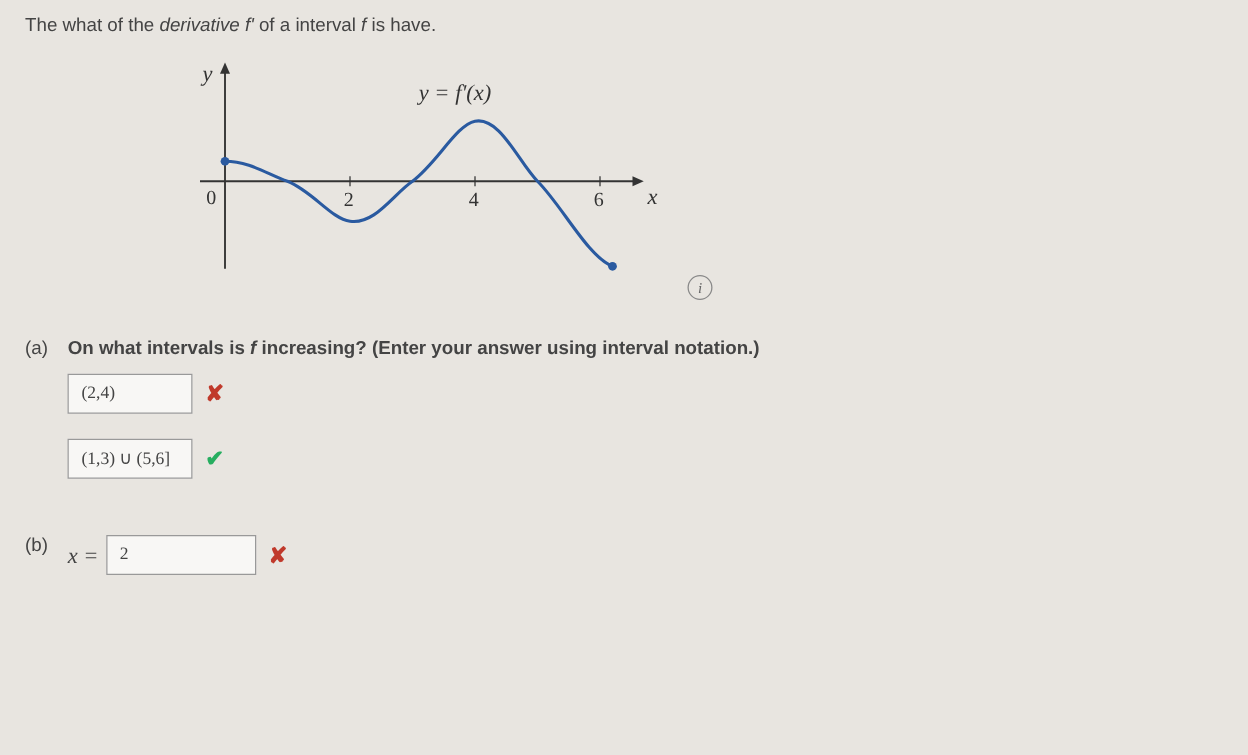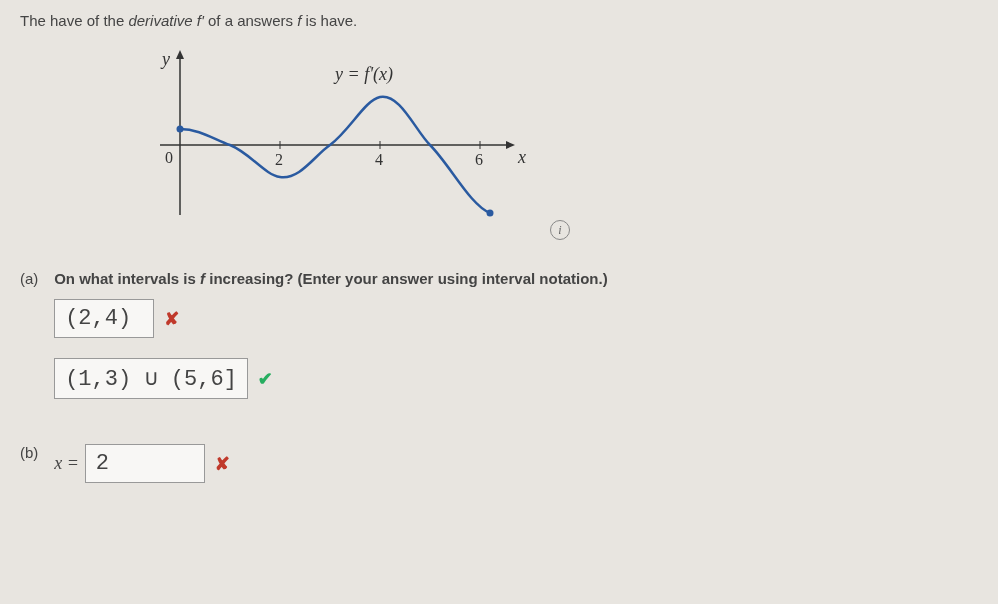--- a/index.html
+++ b/index.html
@@ -84,27 +84,27 @@
     .wrong { color: #c0392b; }
     .right { color: #27ae60; }
     .eq-prefix {
       font-family: "Times New Roman", serif;
       font-style: italic;
       font-size: 18px;
       margin-right: 6px;
     }
     .sub-question { margin-top: 18px; margin-bottom: 10px; }
     .indent-answer { margin-left: 0px; }
-    .math { font-family: Liberation Mono, monospace; font-size: 22px; }
+    .math { font-family: Liberation Serif, serif; font-size: 14px; }
   </style>
 </head>
 <body>
 
 <div class="header-text">
-  <span>The have of the </span><span class="italic">derivative f'</span><span> of a answers </span><span class="italic">f</span><span> is have.</span>
+  <span>The what of the </span><span class="italic">derivative f'</span><span> of a interval </span><span class="italic">f</span><span> is have.</span>
 </div>
 
 <div class="graph-area">
   <svg width="400" height="200" viewBox="0 0 400 200">
 
     <line x1="40" y1="10" x2="40" y2="170" stroke="#333" stroke-width="1.5"></line>
     <polygon points="40,5 36,14 44,14" fill="#333"></polygon>
     <line x1="20" y1="100" x2="370" y2="100" stroke="#333" stroke-width="1.5"></line>
     <polygon points="375,100 366,96 366,104" fill="#333"></polygon>
 

